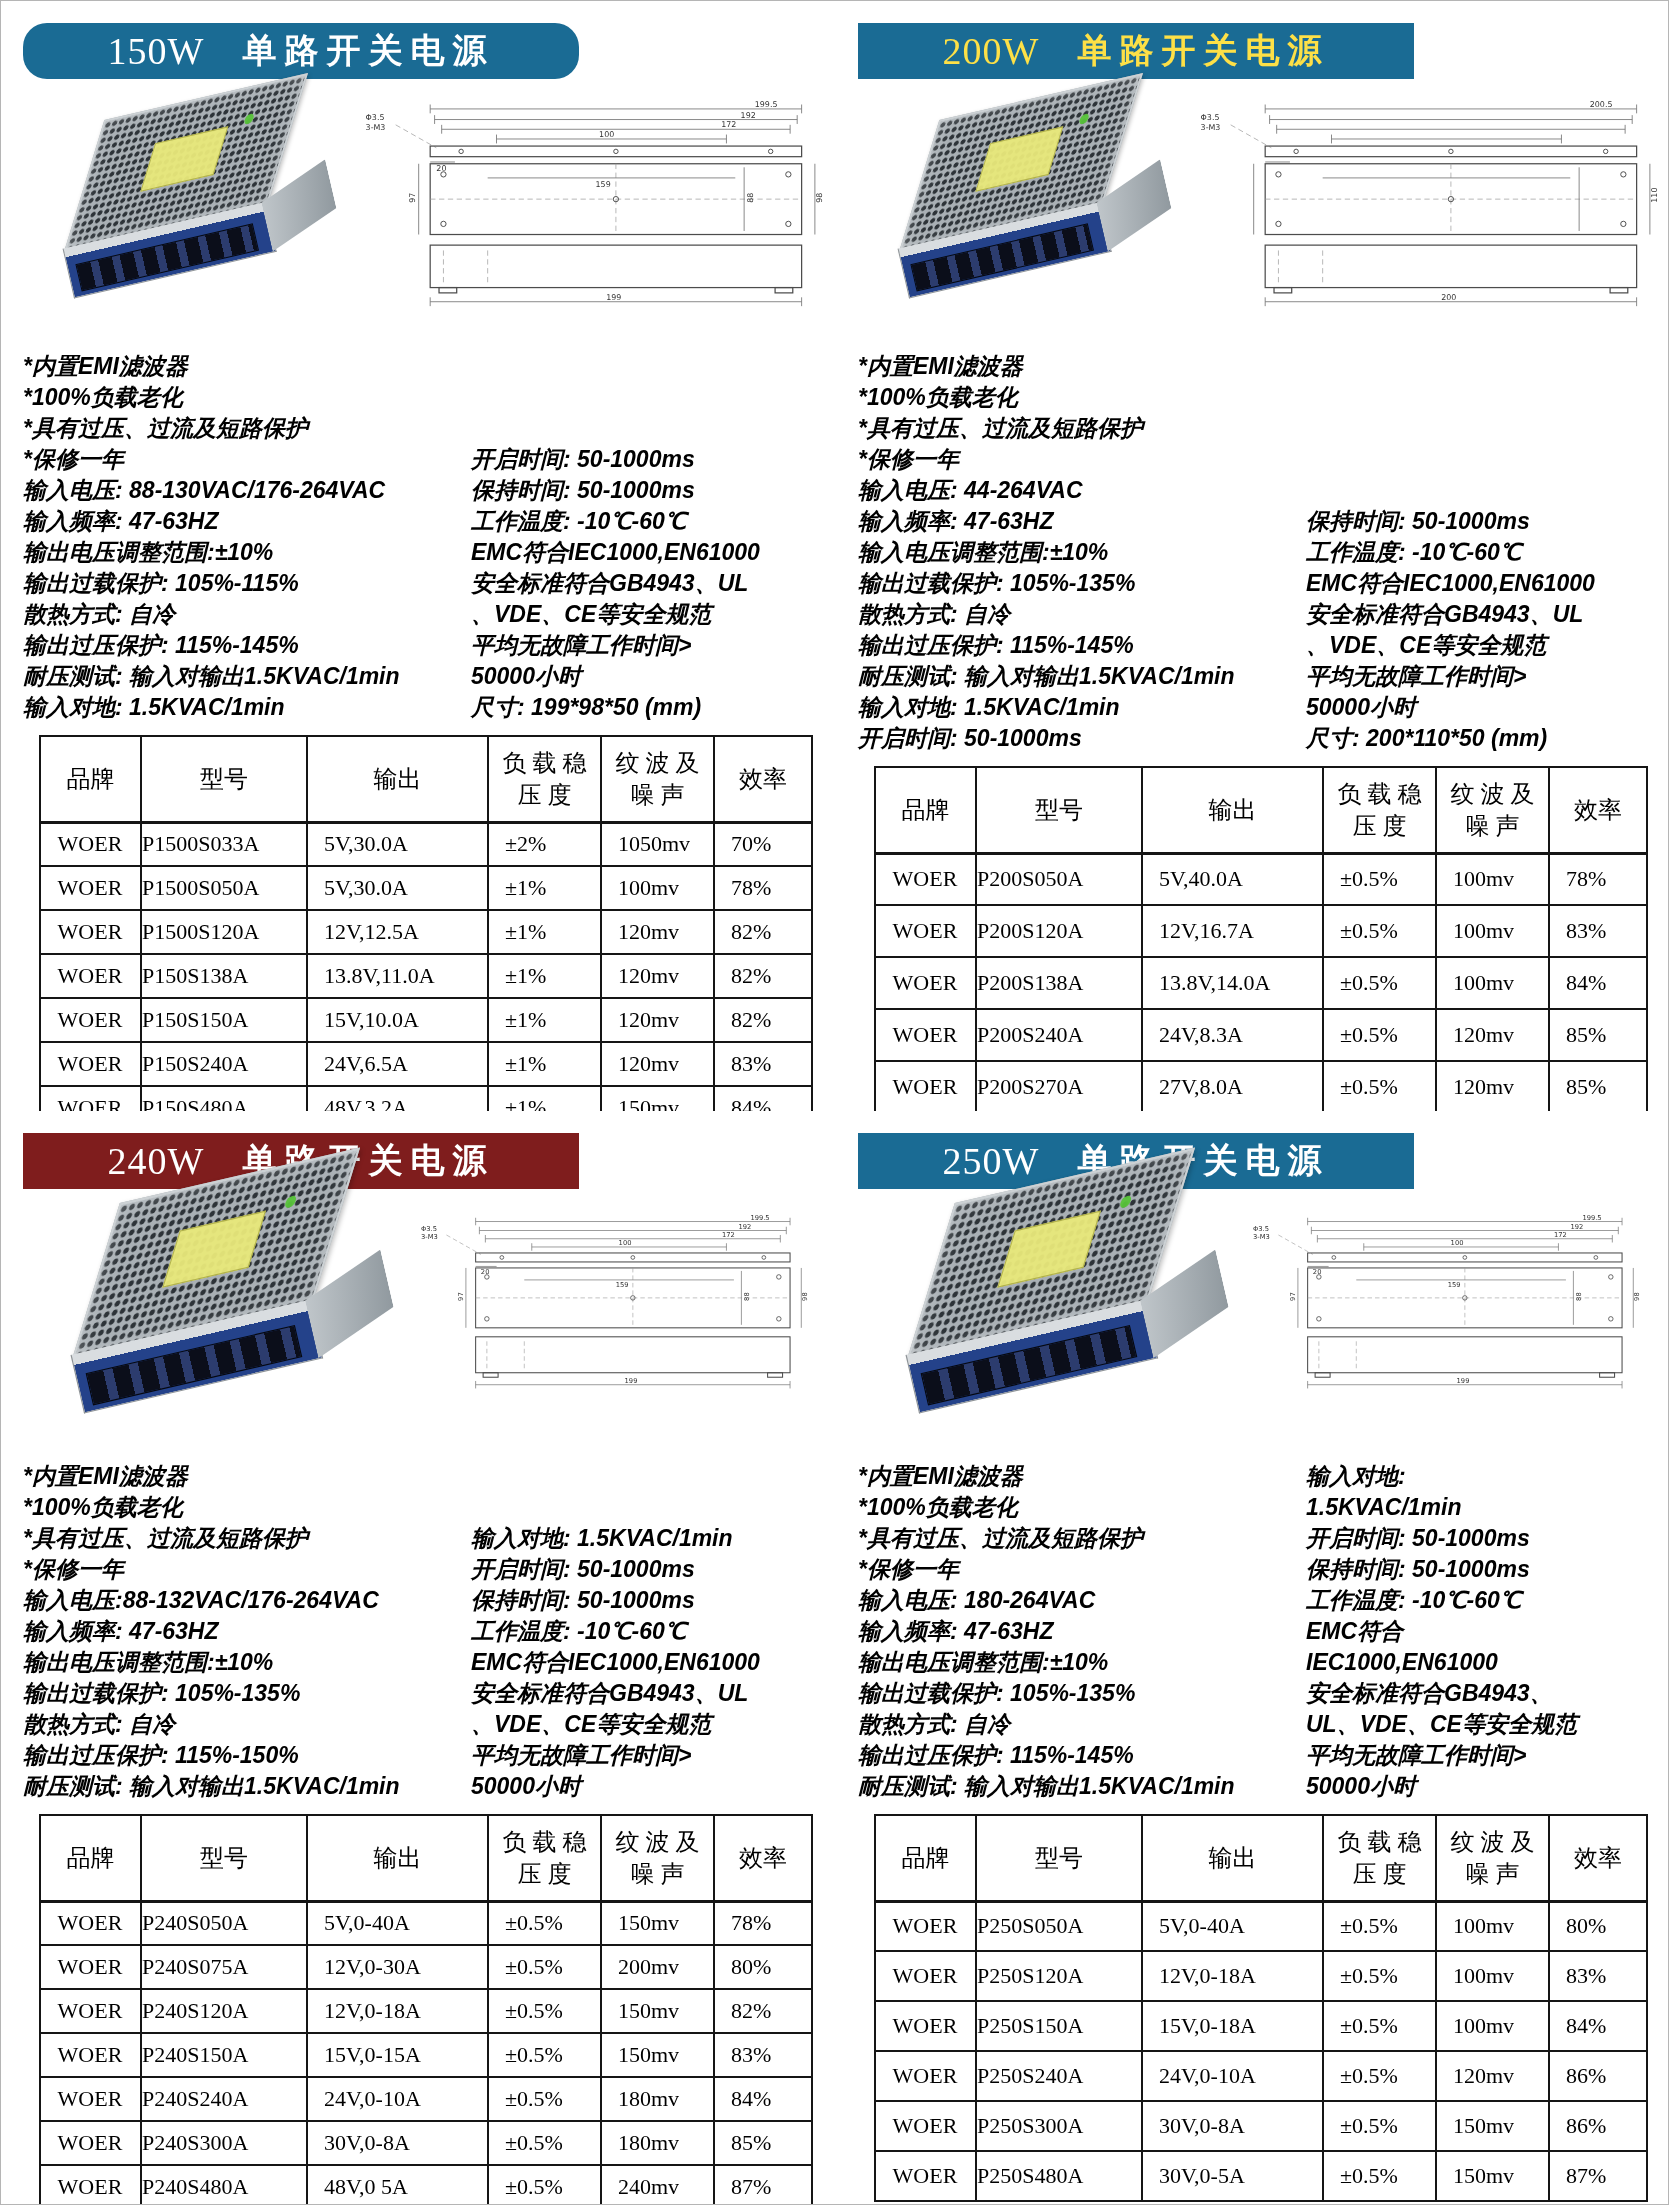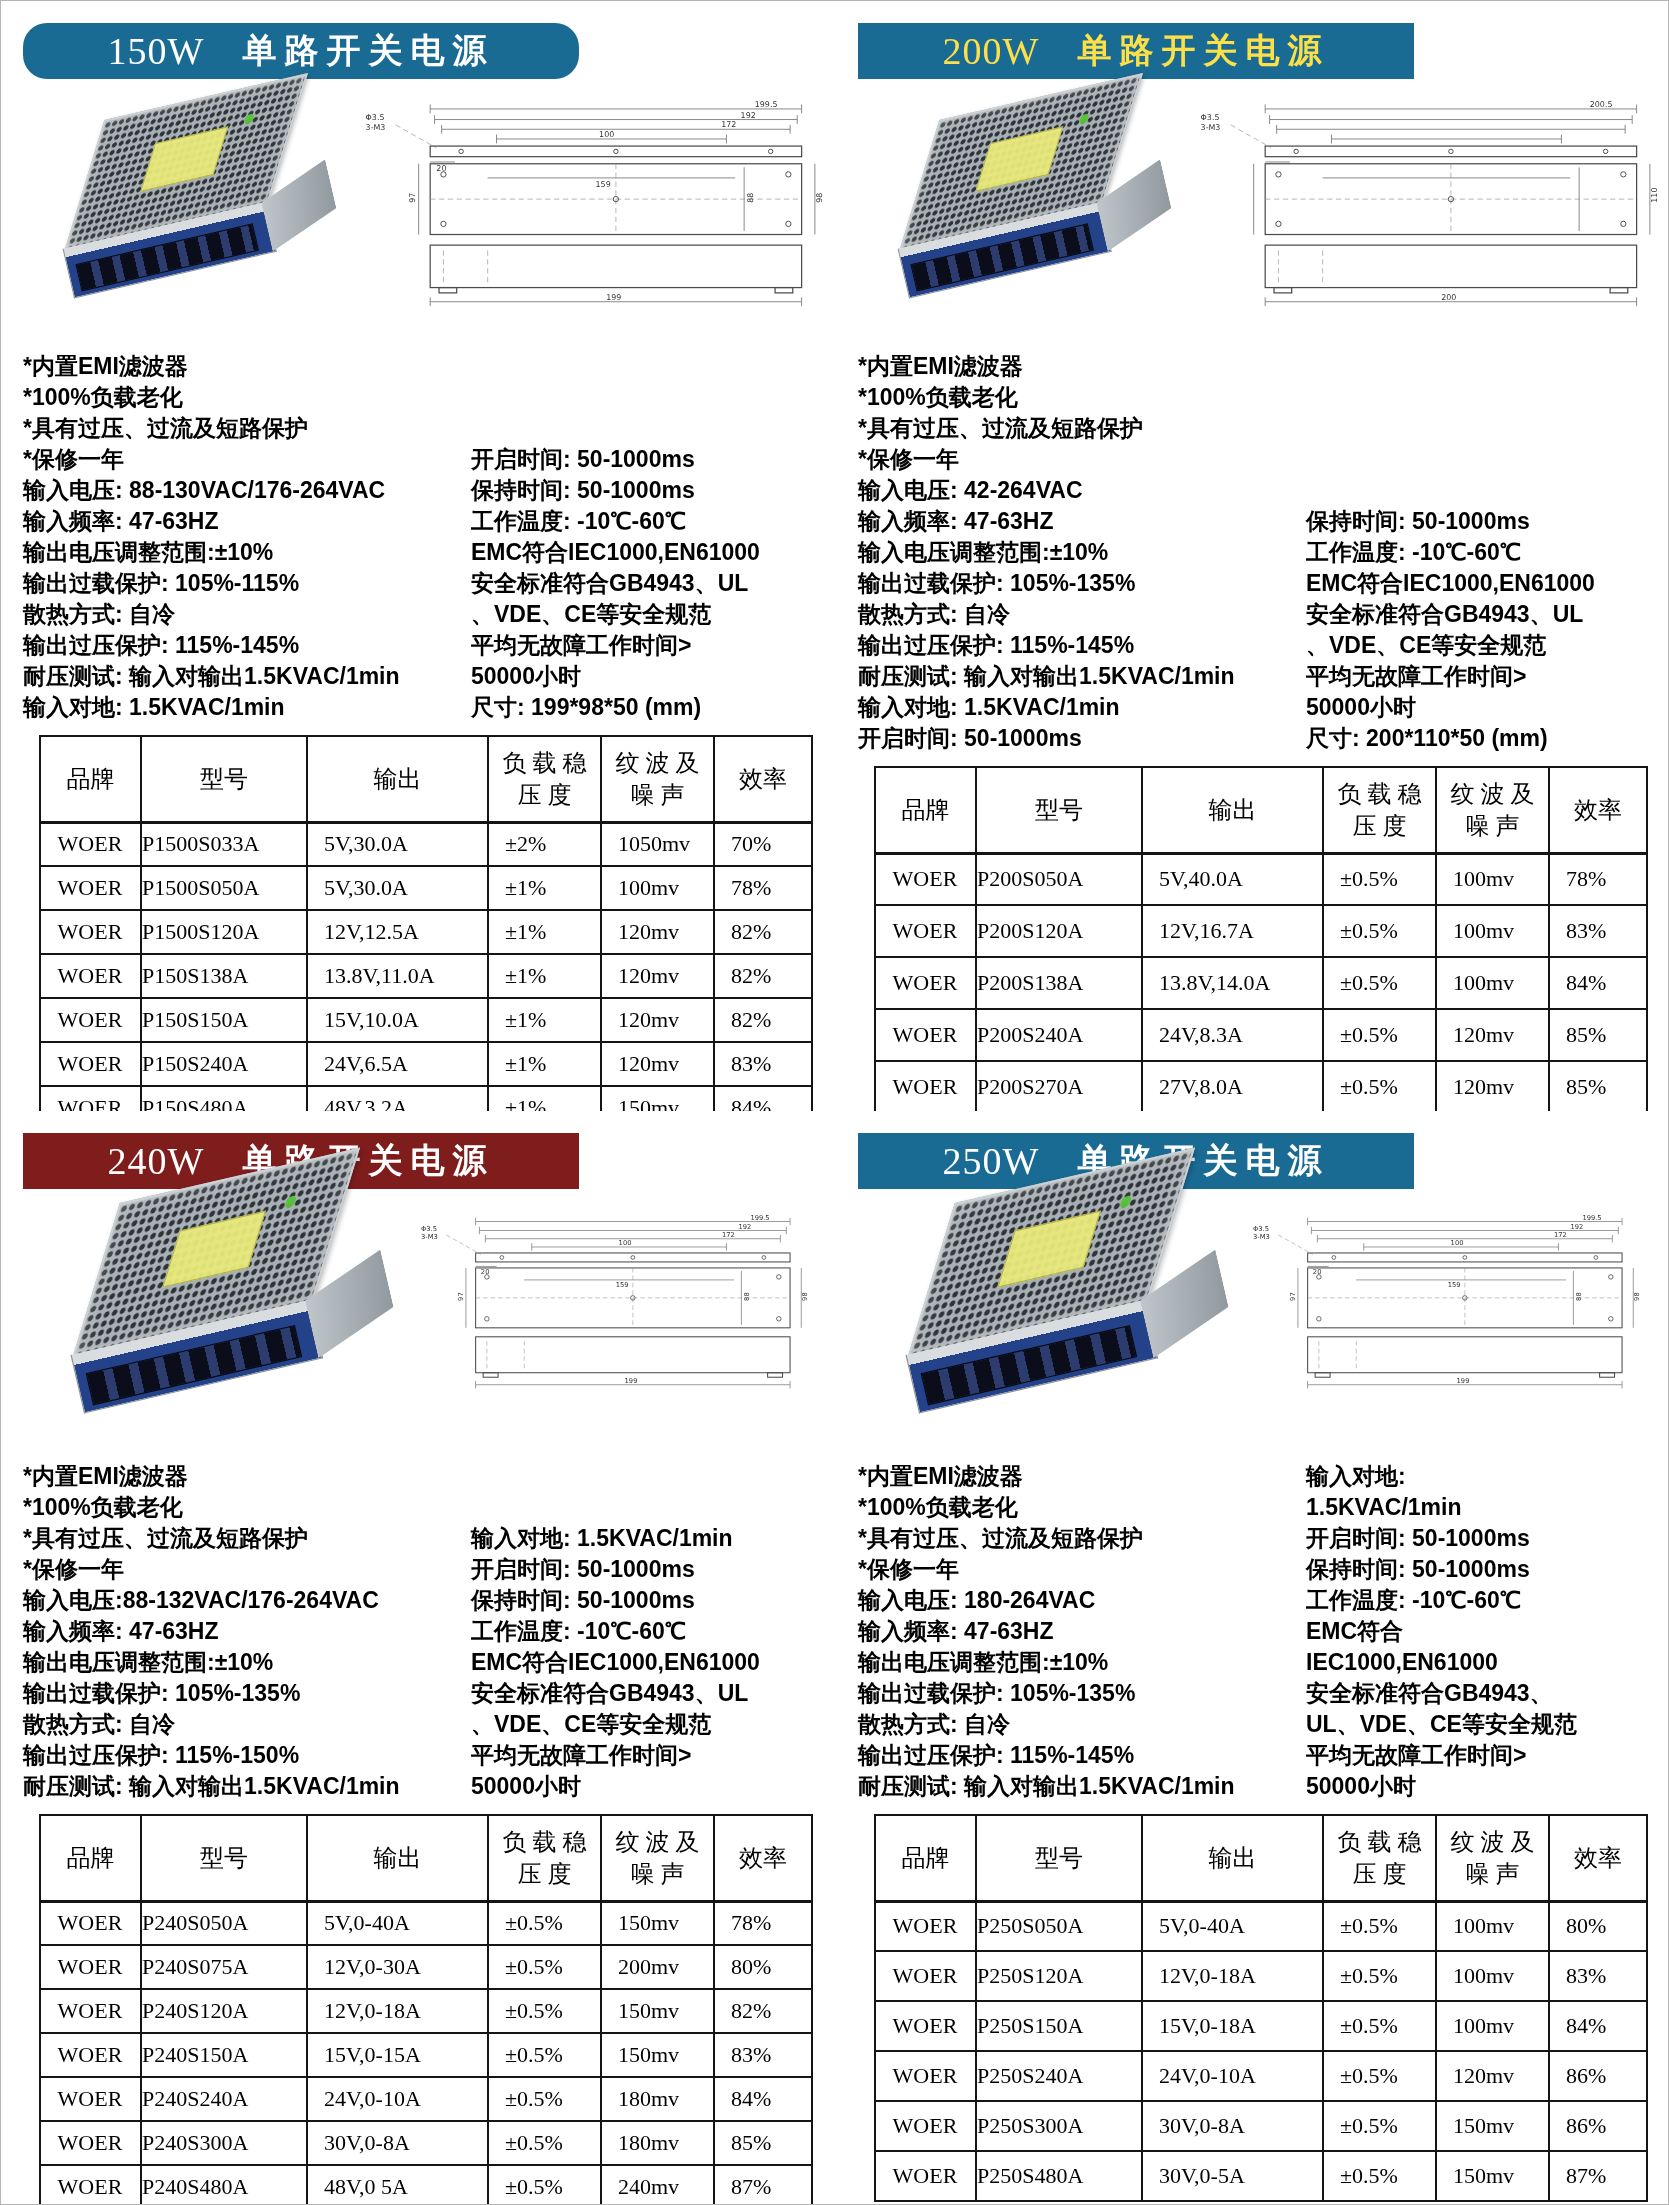--- a/index.html
+++ b/index.html
@@ -77,21 +77,21 @@
   .drawing{flex:1;height:236px;margin-top:6px;}
   .drawing svg{width:482px;height:230px;display:block;margin-left:2px;}
   .tall .drawing svg{width:408px;height:206px;margin-left:auto;margin-right:6px;}
   .drawing line{stroke:#7a7a7a;stroke-width:1;}
   .drawing .solid{stroke:#4c4c4c;stroke-width:1.4;fill:none;}
   .drawing .dash{stroke:#9a9a9a;stroke-width:.8;stroke-dasharray:6 4;}
   .drawing circle{fill:none;stroke:#4c4c4c;stroke-width:1.1;}
   .drawing text{font-family:"DejaVu Sans",sans-serif;font-size:9px;fill:#333;}
   
   .specs{display:flex;margin-top:16px;}
-  .specs ul{list-style:none;margin:0;padding:0;}
+  .specs ul{list-style:none;margin:0;padding:0;font-style:italic;}
   .col-left{flex:0 0 448px;}
   .col-right{flex:1;}
   .spec-line{
     font-size:23px;font-weight:700;line-height:31px;min-height:31px;
     white-space:nowrap;
   }
   .spec-line.blank{visibility:hidden;}
   
   table.spec-table{
     border-collapse:collapse;
@@ -393,21 +393,21 @@
           <text x="284" y="226">200</text>
         </svg>
       </div>
     </div>
     <div class="specs">
       <ul class="col-left">
             <li class="spec-line">*内置EMI滤波器</li>
             <li class="spec-line">*100%负载老化</li>
             <li class="spec-line">*具有过压、过流及短路保护</li>
             <li class="spec-line">*保修一年</li>
-            <li class="spec-line">输入电压: 42-264VAC</li>
+            <li class="spec-line">输入电压: 44-264VAC</li>
             <li class="spec-line">输入频率: 47-63HZ</li>
             <li class="spec-line">输入电压调整范围:±10%</li>
             <li class="spec-line">输出过载保护: 105%-135%</li>
             <li class="spec-line">散热方式: 自冷</li>
             <li class="spec-line">输出过压保护: 115%-145%</li>
             <li class="spec-line">耐压测试: 输入对输出1.5KVAC/1min</li>
             <li class="spec-line">输入对地: 1.5KVAC/1min</li>
             <li class="spec-line">开启时间: 50-1000ms</li>
           </ul>
       <ul class="col-right">

